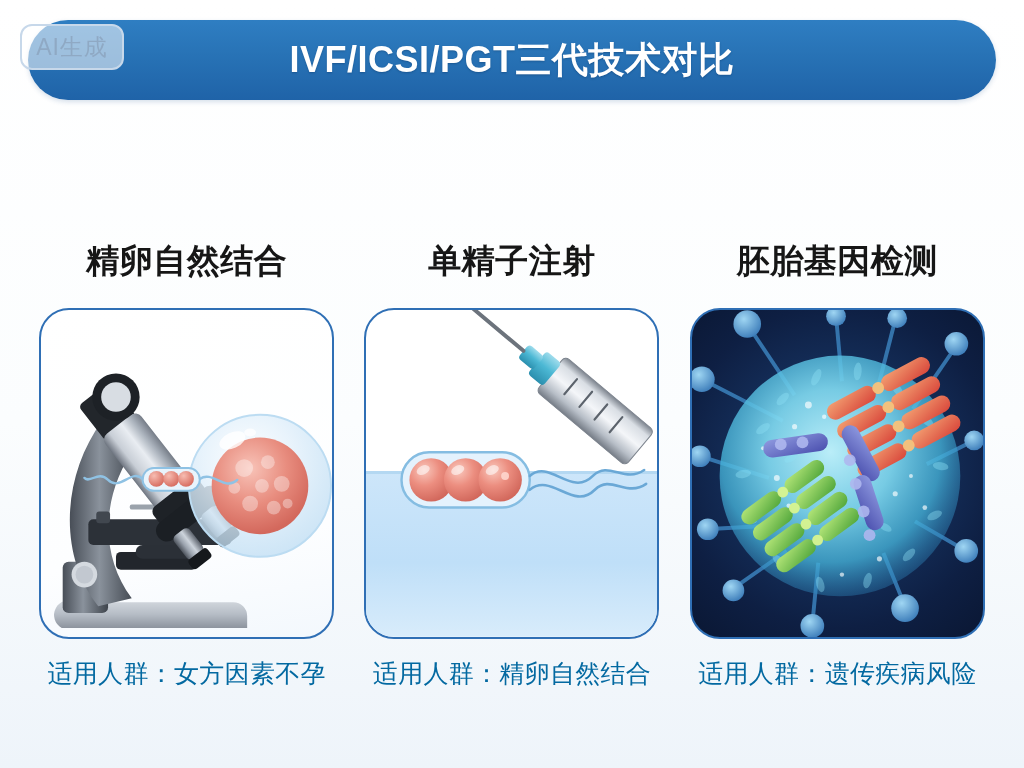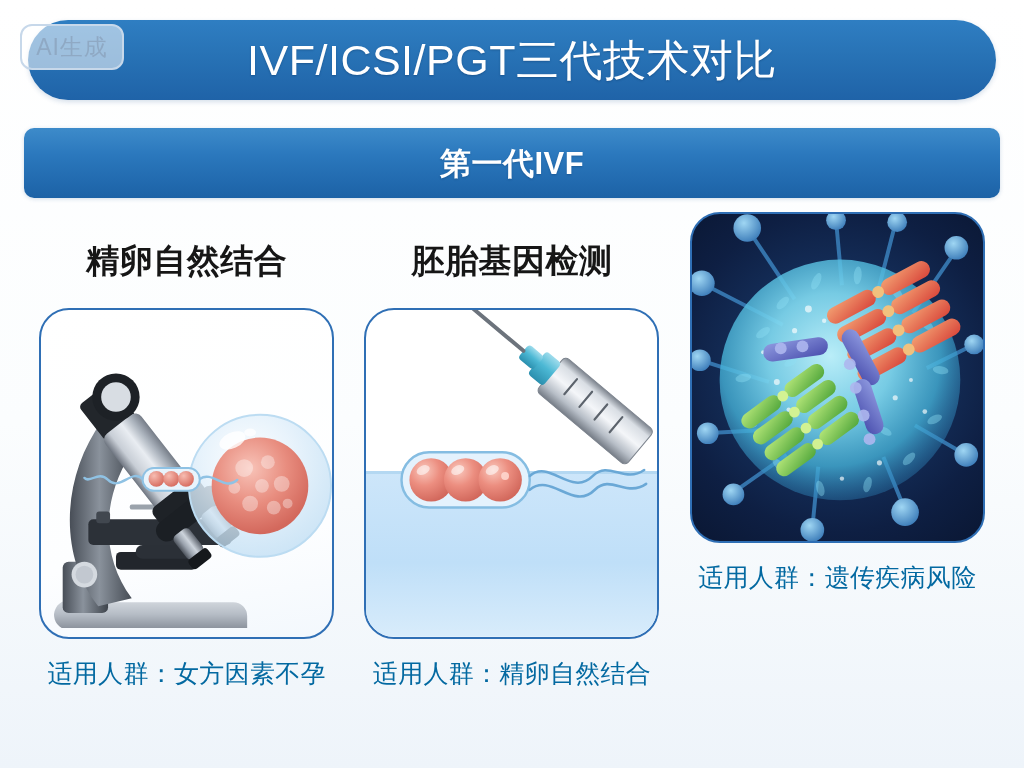--- a/index.html
+++ b/index.html
@@ -50,22 +50,22 @@
     border-radius: 44px;
     background: linear-gradient(180deg, #2f7ec2 0%, #2873b6 42%, #1f63a8 100%);
     box-shadow: 0 2px 5px rgba(30,80,140,0.18);
     display: flex;
     align-items: center;
     justify-content: center;
     box-sizing: border-box;
   }
   .banner-title {
     color: #ffffff;
-    font-size: 43px;
-    font-weight: normal;
+    font-size: 36px;
+    font-weight: bold;
     letter-spacing: 0.5px;
     line-height: 1;
     text-shadow: 0 1px 2px rgba(10,45,90,0.35);
     white-space: nowrap;
   }
 
   
   .tabs {
     position: absolute;
     left: 24px;
@@ -158,23 +158,20 @@
 
 <div class="watermark">
   <span class="watermark-text">AI生成</span>
 </div>
 
 <div class="banner">
   <span class="banner-title">IVF/ICSI/PGT三代技术对比</span>
 </div>
 
 <div class="tabs">
-  <div class="tab">
-    <span class="tab-label">第一代IVF</span>
-  </div>
 </div>
 
 <div class="columns">
 
   <div class="column">
     <div class="col-heading">精卵自然结合</div>
 
     <div class="card card-ivf">
       <svg viewBox="0 0 295 331" xmlns="http://www.w3.org/2000/svg" aria-hidden="true">
         <defs>
@@ -274,21 +271,21 @@
         <circle cx="147" cy="171" r="8" fill="url(#spermBead)"></circle>
         <path d="M103 171 C 92 160, 80 184, 68 172 C 58 162, 50 176, 44 170" fill="none" stroke="#8fc2e4" stroke-width="2.4" stroke-linecap="round"></path>
         <path d="M161 171 C 174 162, 186 184, 199 172" fill="none" stroke="#8fc2e4" stroke-width="2.4" stroke-linecap="round"></path>
       </svg>
     </div>
 
     <div class="caption">适用人群：女方因素不孕</div>
   </div>
 
   <div class="column">
-    <div class="col-heading">胚胎基因检测</div>
+    <div class="col-heading">单精子注射</div>
 
     <div class="card card-icsi">
       <svg viewBox="0 0 295 331" xmlns="http://www.w3.org/2000/svg" aria-hidden="true">
         <defs>
           <linearGradient id="fluid" x1="0" y1="0" x2="0" y2="1">
             <stop offset="0%" stop-color="#cde6fa"></stop>
             <stop offset="55%" stop-color="#bfdff8"></stop>
             <stop offset="100%" stop-color="#d8ecfb"></stop>
           </linearGradient>
           <linearGradient id="barrel" x1="0" y1="0" x2="0" y2="1">
@@ -339,20 +336,21 @@
         </g>
 
         <circle cx="141" cy="168" r="4" fill="#ffd9d1" opacity="0.85"></circle>
       </svg>
     </div>
 
     <div class="caption">适用人群：精卵自然结合</div>
   </div>
 
   <div class="column">
+    <div class="col-heading">胚胎基因检测</div>
 
     <div class="card card-pgt">
       <svg viewBox="0 0 295 331" xmlns="http://www.w3.org/2000/svg" aria-hidden="true">
         <defs>
           <radialGradient id="cellGlow" cx="46%" cy="40%" r="62%">
             <stop offset="0%" stop-color="#bdf1fb" stop-opacity="0.98"></stop>
             <stop offset="42%" stop-color="#7fd8ef" stop-opacity="0.92"></stop>
             <stop offset="74%" stop-color="#45b2d8" stop-opacity="0.78"></stop>
             <stop offset="100%" stop-color="#2b7fb8" stop-opacity="0.35"></stop>
           </radialGradient>

